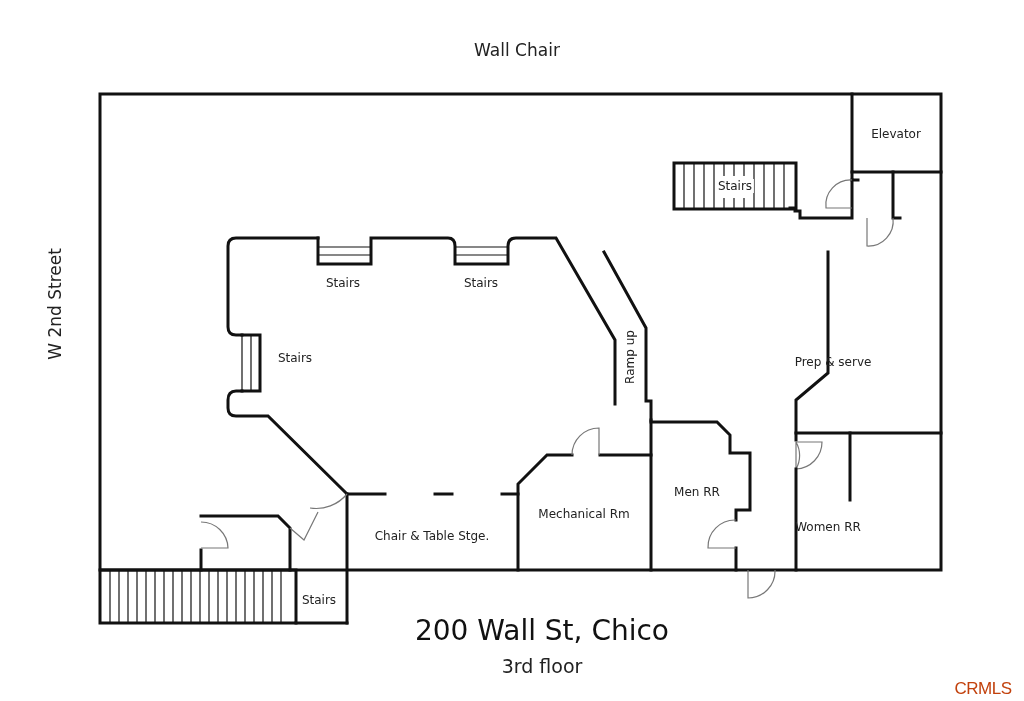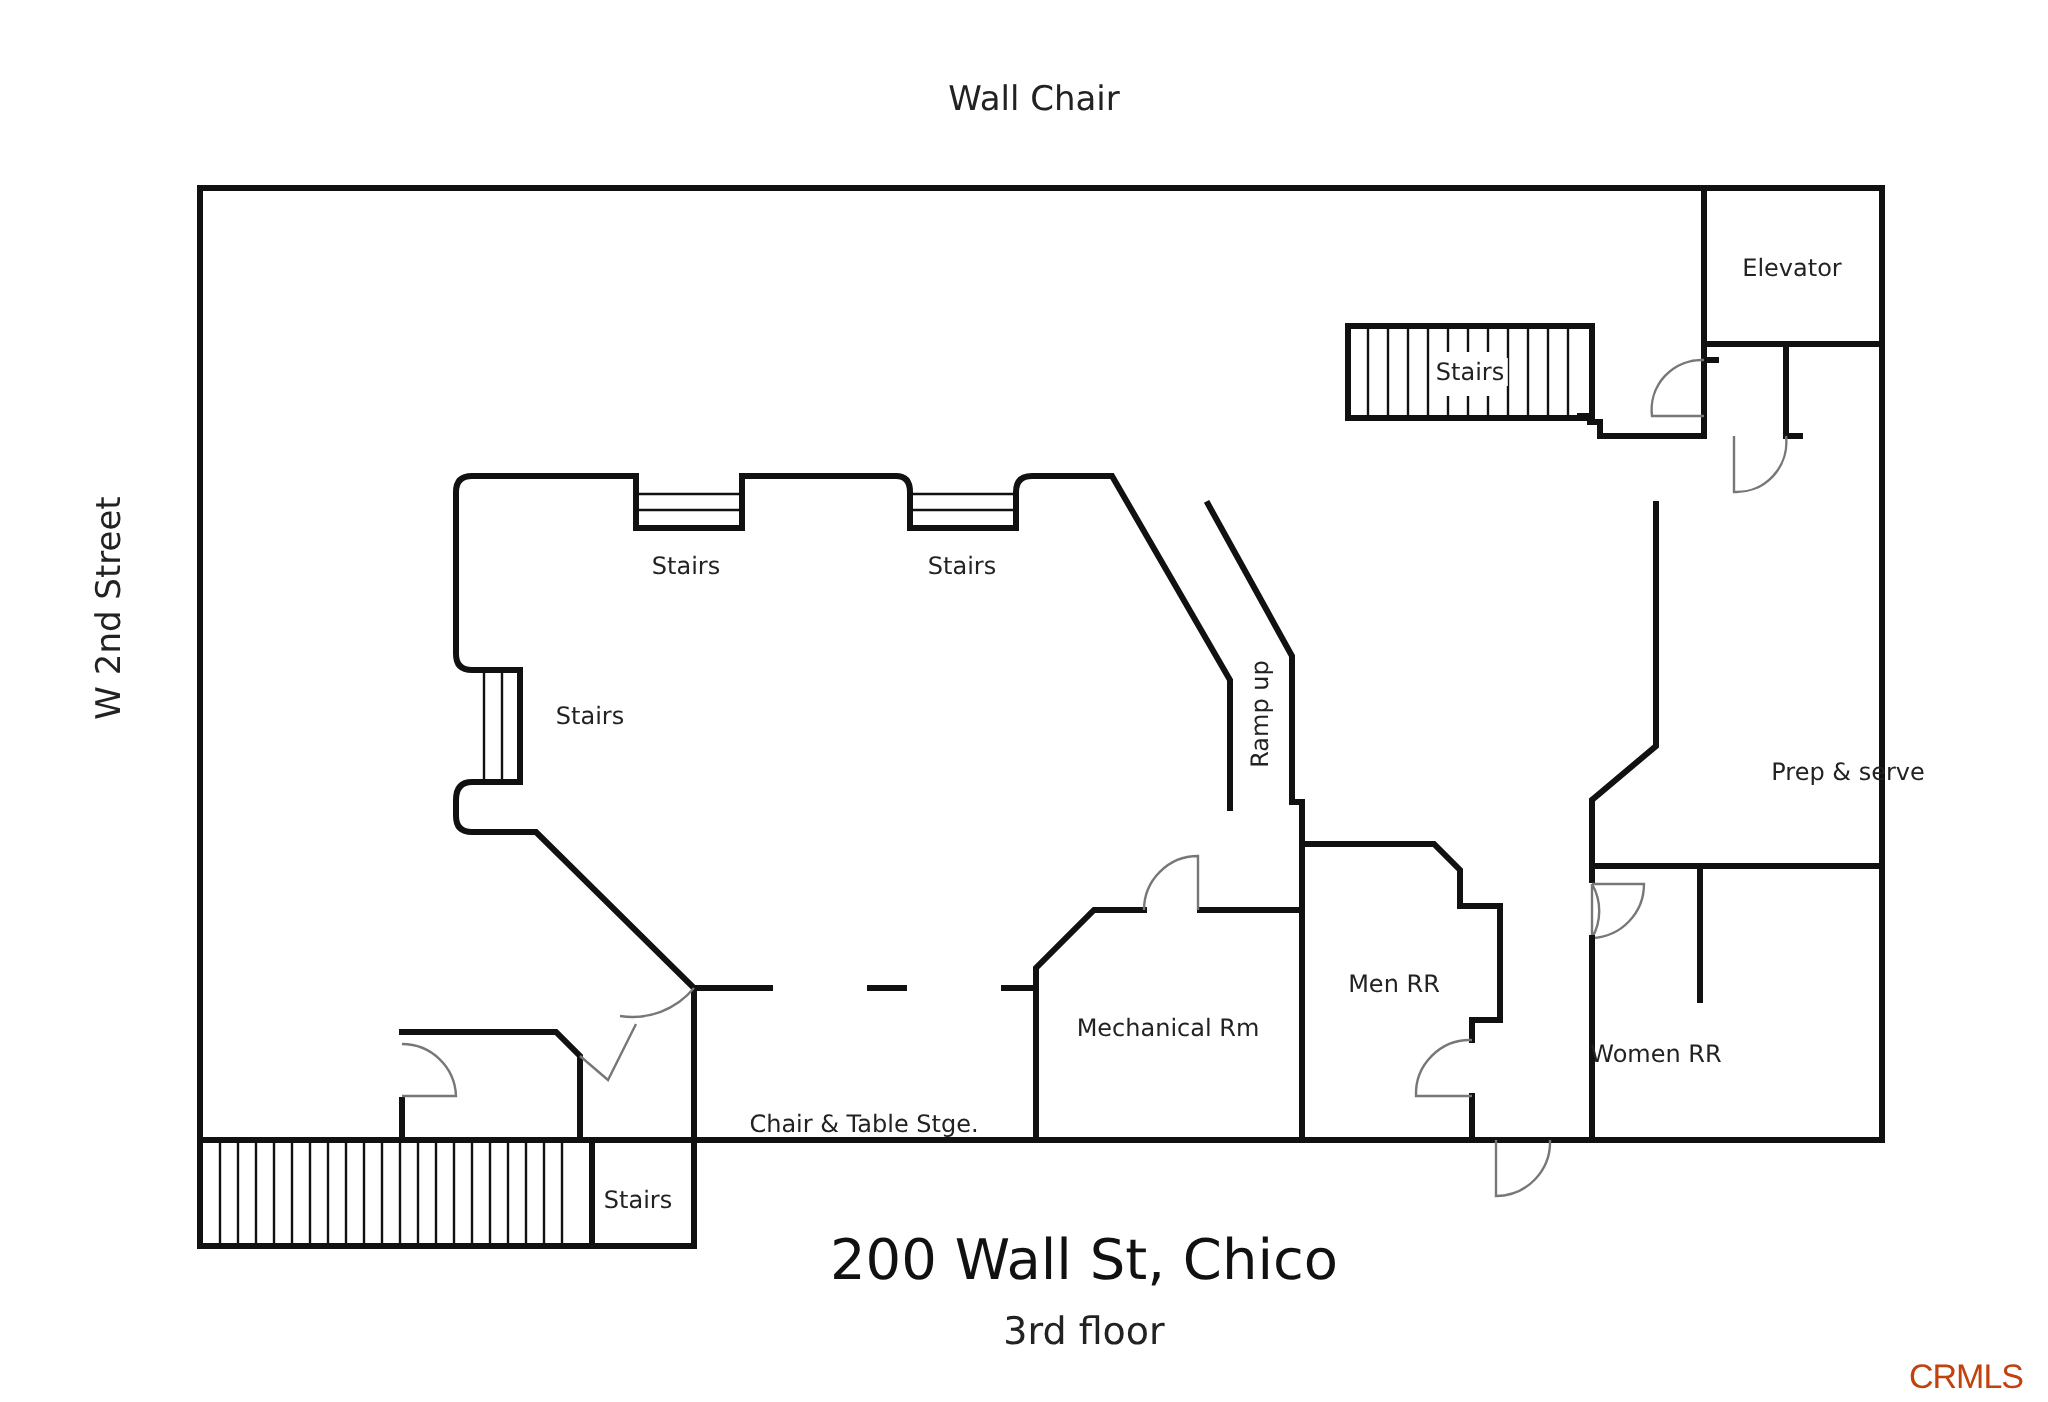--- a/index.html
+++ b/index.html
@@ -128,22 +128,22 @@
 
 <div class="lbl street" style="left:517px;top:50px;">Wall Chair</div>
 <div class="lbl street vert" style="left:55px;top:304px;">W 2nd Street</div>
 
 <div class="lbl" style="left:896px;top:134px;">Elevator</div>
 <div class="lbl" style="left:735px;top:186px;background:#fff;padding:0 2px;">Stairs</div>
 <div class="lbl" style="left:343px;top:283px;">Stairs</div>
 <div class="lbl" style="left:481px;top:283px;">Stairs</div>
 <div class="lbl" style="left:295px;top:358px;">Stairs</div>
 <div class="lbl vert" style="left:630px;top:357px;">Ramp up</div>
-<div class="lbl" style="left:924px;top:362px;margin-top:24px;">Prep &amp; serve</div>
+<div class="lbl" style="left:833px;top:362px;">Prep &amp; serve</div>
 <div class="lbl" style="left:584px;top:514px;">Mechanical Rm</div>
 <div class="lbl" style="left:697px;top:492px;">Men RR</div>
 <div class="lbl" style="left:828px;top:527px;">Women RR</div>
-<div class="lbl" style="left:432px;top:562px;text-align:right;">Chair &amp; Table Stge.</div>
+<div class="lbl" style="left:432px;top:536px;text-align:right;">Chair &amp; Table Stge.</div>
 <div class="lbl" style="left:319px;top:600px;">Stairs</div>
 
 <div class="lbl addr" style="left:542px;top:630px;">200 Wall St, Chico</div>
 <div class="lbl floor" style="left:542px;top:666px;">3rd floor</div>
 <div class="lbl wm" style="left:983px;top:689px;">CRMLS</div>
 
 </body></html>

